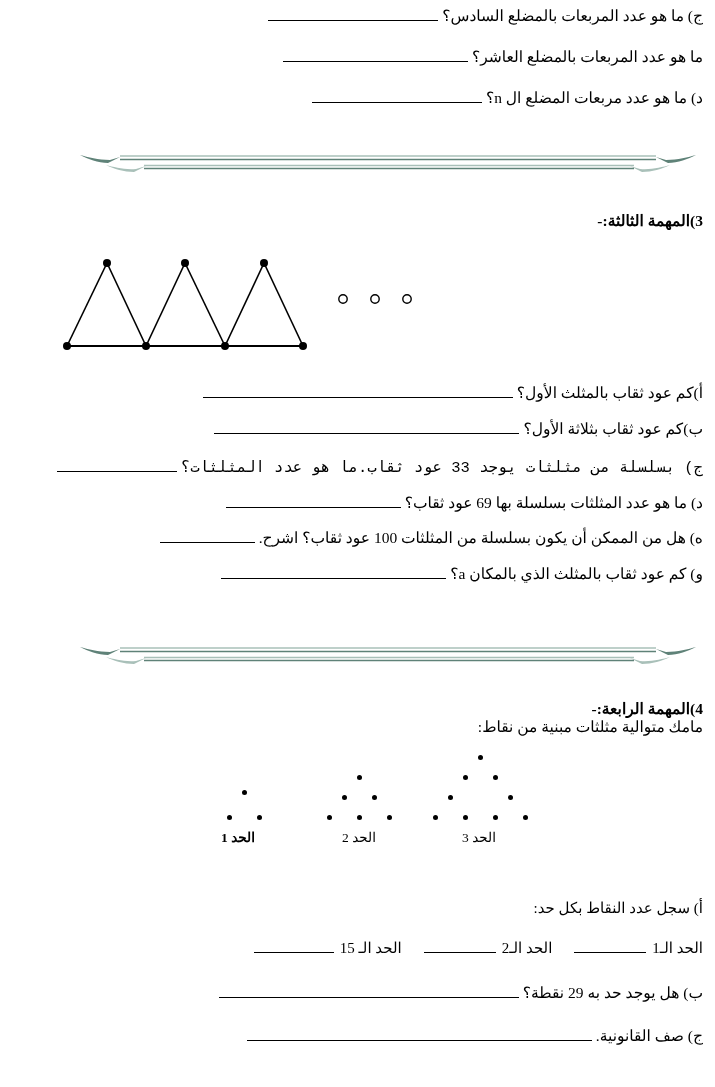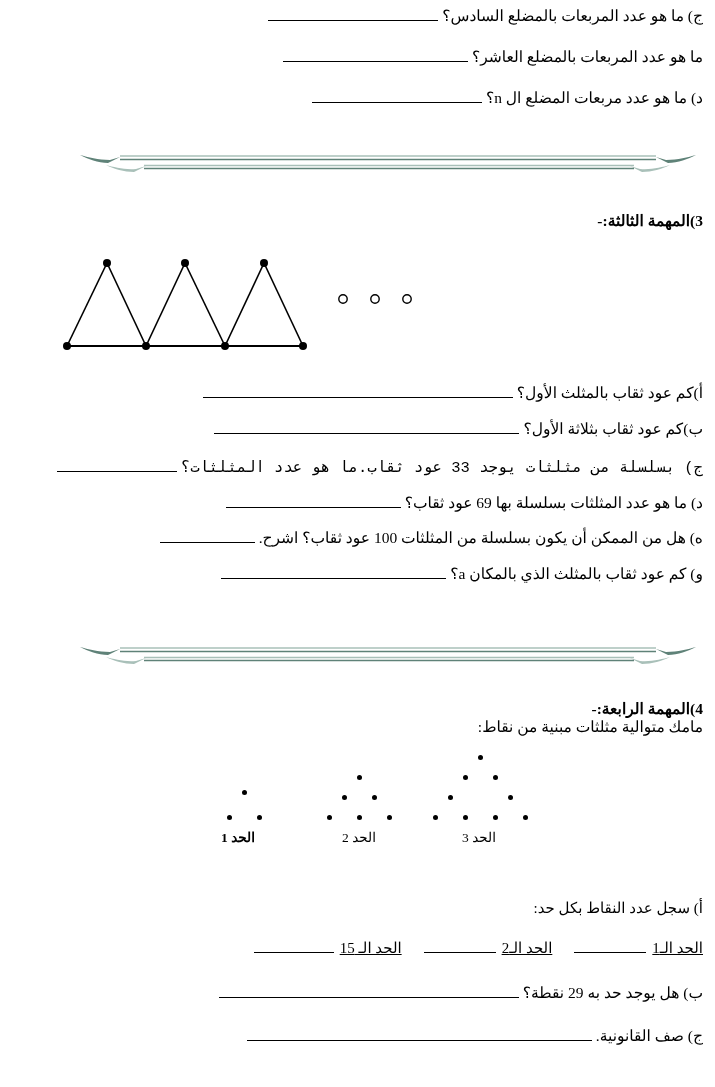--- a/index.html
+++ b/index.html
@@ -114,21 +114,21 @@
     right: 12px;
     left: 10px;
     direction: rtl;
     font-size: 15px;
     line-height: 20px;
     white-space: nowrap;
     display: flex;
     align-items: baseline;
     justify-content: flex-start;
   }
-  .termrow .lbl { margin-left: 2px; text-decoration: underline; }
+  .termrow .lbl { margin-left: 2px; }
   .termrow .sp  { display: inline-block; width: 18px; }
 </style>
 </head>
 <body>
 
 <div class="page">
 
   <div class="qline" style="top:6px;">
     <span class="qtext">ج) ما هو عدد المربعات بالمضلع السادس؟</span>
     <span class="blank" style="width:170px;"></span>

